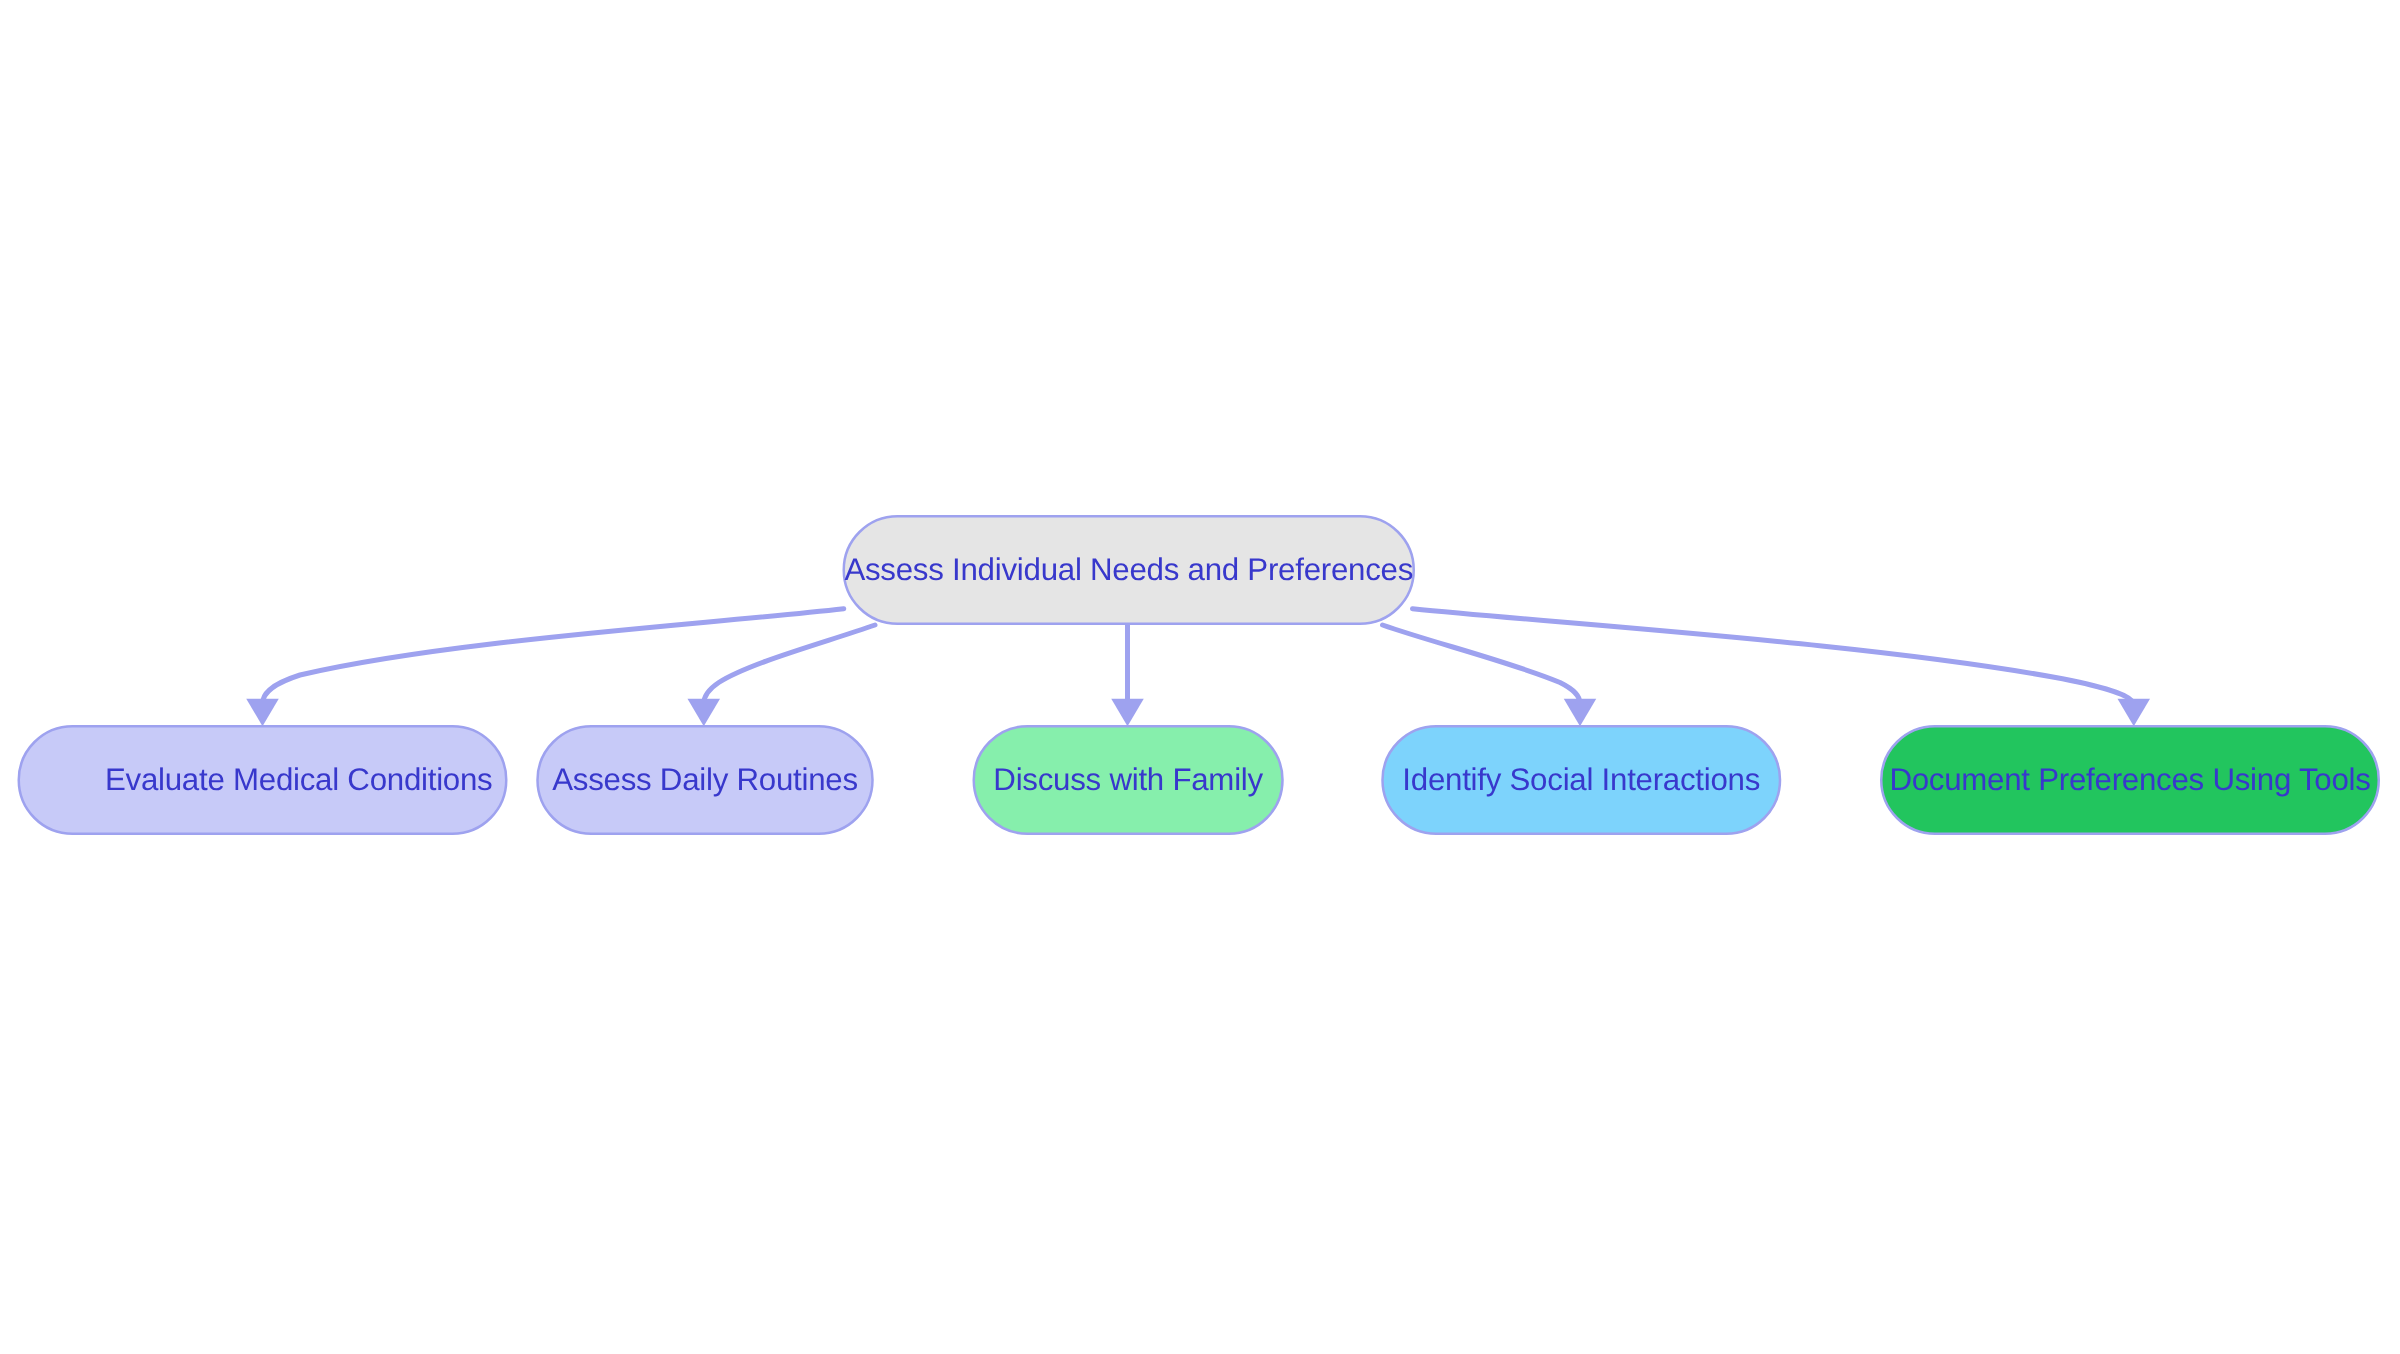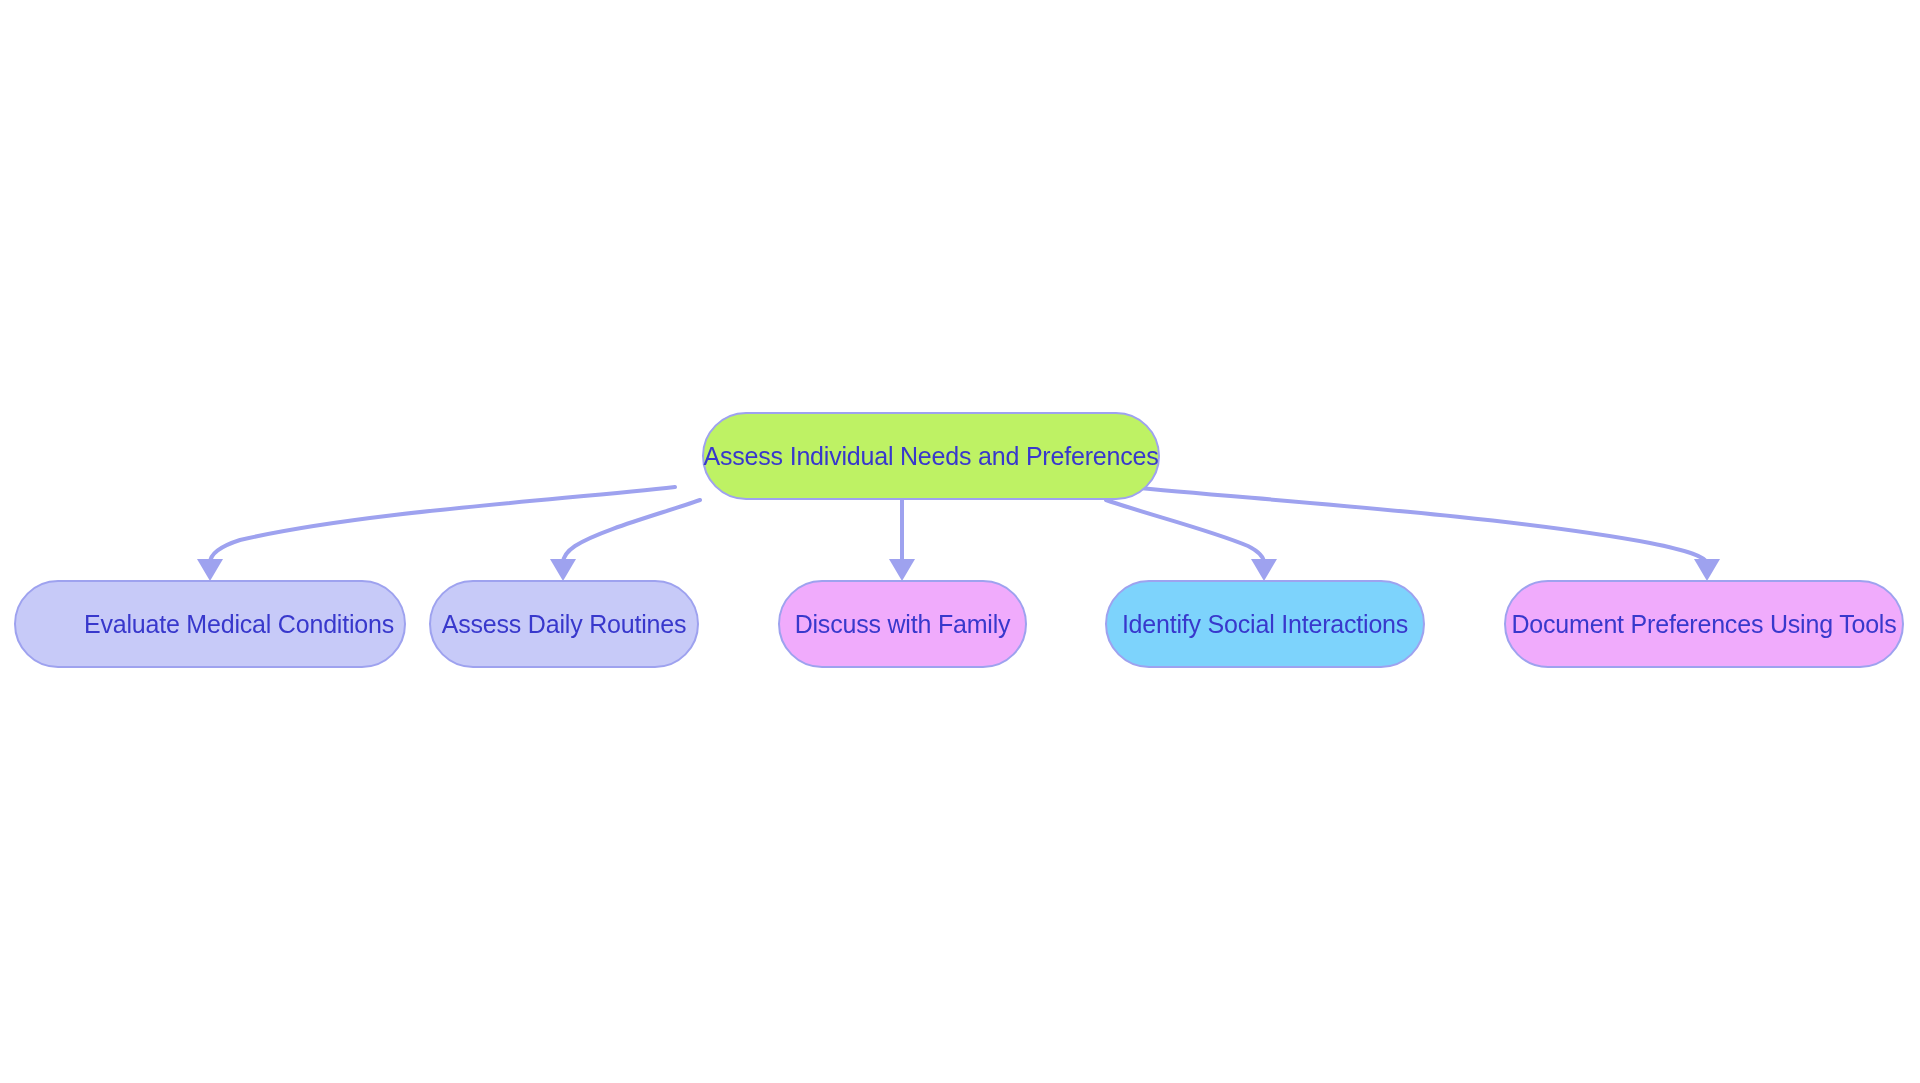--- a/index.html
+++ b/index.html
@@ -62,37 +62,37 @@
       <path d="M 700 500 C 660 514 600 530 575 546 C 566 552 563 557 563 563" fill="none" stroke="#9ea2ef" stroke-width="4" stroke-linecap="round"></path>
       <polygon points="550,559 576,559 563,581" fill="#9ea2ef"></polygon>
       <path d="M 902 500 L 902 563" fill="none" stroke="#9ea2ef" stroke-width="4" stroke-linecap="round"></path>
       <polygon points="889,559 915,559 902,581" fill="#9ea2ef"></polygon>
       <path d="M 1106 500 C 1146 514 1210 530 1248 546 C 1260 552 1264 557 1264 563" fill="none" stroke="#9ea2ef" stroke-width="4" stroke-linecap="round"></path>
       <polygon points="1251,559 1277,559 1264,581" fill="#9ea2ef"></polygon>
       <path d="M 1130 487 C 1260 500 1500 515 1650 543 C 1690 551 1705 557 1707 563" fill="none" stroke="#9ea2ef" stroke-width="4" stroke-linecap="round"></path>
       <polygon points="1694,559 1720,559 1707,581" fill="#9ea2ef"></polygon>
     </svg>
 
-  <div class="node node-root" style="left: 674px; top: 412px; width: 458px; height: 88px; background: #bef264; border-color: rgb(158, 162, 239); color: rgb(56, 56, 204); margin-left: 28px;">
+  <div class="node node-root" style="left: 674px; top: 412px; width: 458px; height: 88px; background: #e5e5e5; border-color: rgb(158, 162, 239); color: rgb(56, 56, 204);">
     <span class="node-label">Assess Individual Needs and Preferences</span>
   </div>
 
   <div class="node" style="left: 14px; top: 580px; width: 392px; height: 88px; background: rgb(199, 202, 248); border-color: rgb(158, 162, 239); color: rgb(56, 56, 204); justify-content: flex-end;">
     <span class="node-label">Evaluate Medical Conditions</span>
   </div>
 
   <div class="node" style="left: 429px; top: 580px; width: 270px; height: 88px; background: rgb(199, 202, 248); border-color: rgb(158, 162, 239); color: rgb(56, 56, 204);">
     <span class="node-label">Assess Daily Routines</span>
   </div>
 
-  <div class="node" style="left: 778px; top: 580px; width: 249px; height: 88px; background: #f0abfc; border-color: rgb(158, 162, 239); color: rgb(56, 56, 204);">
+  <div class="node" style="left: 778px; top: 580px; width: 249px; height: 88px; background: #86efac; border-color: rgb(158, 162, 239); color: rgb(56, 56, 204);">
     <span class="node-label">Discuss with Family</span>
   </div>
 
   <div class="node" style="left: 1105px; top: 580px; width: 320px; height: 88px; background: #7dd3fc; border-color: rgb(158, 162, 239); color: rgb(56, 56, 204);">
     <span class="node-label">Identify Social Interactions</span>
   </div>
 
-  <div class="node" style="left: 1504px; top: 580px; width: 400px; height: 88px; background: #f0abfc; border-color: rgb(158, 162, 239); color: rgb(56, 56, 204);">
+  <div class="node" style="left: 1504px; top: 580px; width: 400px; height: 88px; background: #22c55e; border-color: rgb(158, 162, 239); color: rgb(56, 56, 204);">
     <span class="node-label">Document Preferences Using Tools</span>
   </div>
 
 </div>
 
 </body></html>

